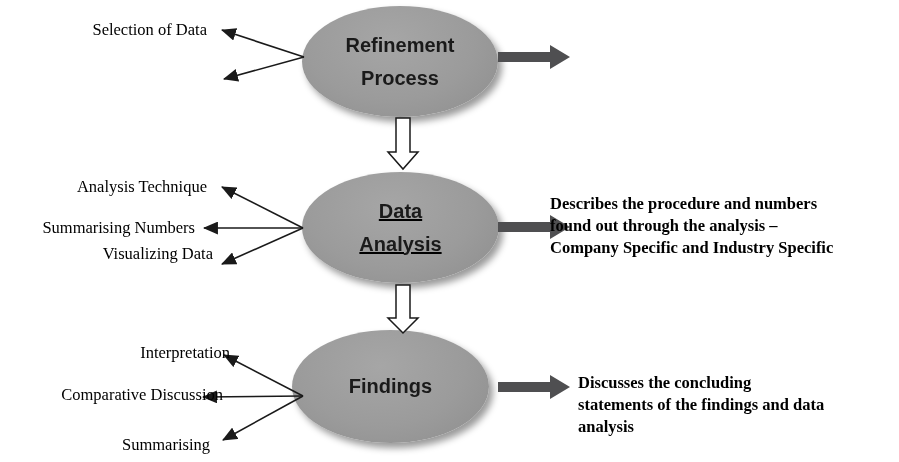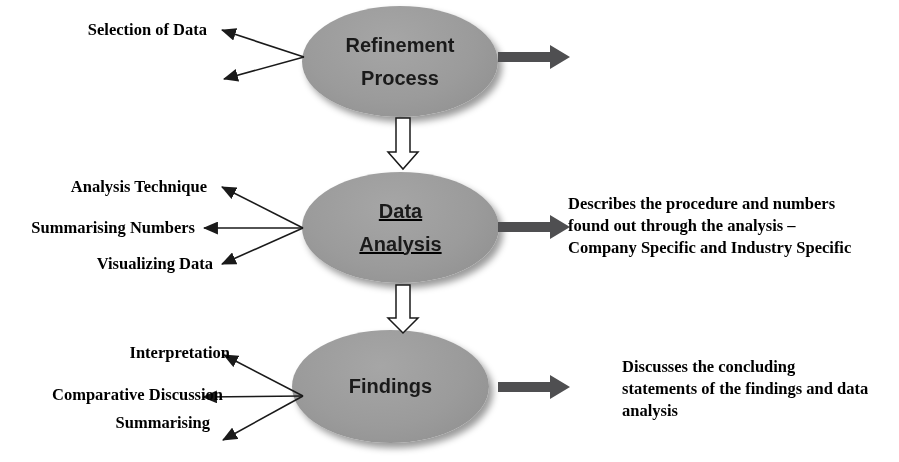--- a/index.html
+++ b/index.html
@@ -41,47 +41,47 @@
     color: var(--node-text, #1a1a1a);
     text-align: center;
     white-space: pre-line;
   }
   #node-1 { left: 302px; top: 6px;   width: 196px; height: 111px; }
   #node-2 { left: 302px; top: 172px; width: 197px; height: 111px; text-decoration: underline; }
   #node-3 { left: 292px; top: 330px; width: 197px; height: 113px; }
 
   .llabel {
     position: absolute;
-    font-weight: bold;
+    font-weight: normal;
     font-size: 16.5px;
     line-height: 20px;
     color: var(--label-text, #000000);
     white-space: nowrap;
     text-align: right;
   }
   .desc {
     position: absolute;
     font-weight: bold;
     font-size: 16.5px;
     line-height: 22px;
     color: var(--label-text, #000000);
     white-space: pre-line;
   }
   #llabel-1a { right: 692px; top: 20px;  }
   #llabel-1b { right: 685px; top: 69px;  }
   #llabel-2a { right: 692px; top: 177px; }
   #llabel-2b { right: 704px; top: 218px; }
-  #llabel-2c { right: 686px; top: 254px; }
+  #llabel-2c { right: 686px; top: 244px; }
   #llabel-3a { right: 669px; top: 343px; }
   #llabel-3b { right: 676px; top: 385px; }
-  #llabel-3c { right: 689px; top: 413px; }
+  #llabel-3c { right: 689px; top: 435px; }
 
   #desc-1 { left: 576px; top: 31px;  }
-  #desc-2 { left: 568px; top: 193px; }
-  #desc-3 { left: 578px; top: 356px; margin-left: 44px; }
+  #desc-2 { left: 550px; top: 193px; }
+  #desc-3 { left: 578px; top: 372px; }
 
   .thin-line {
     stroke: var(--connector, #1a1a1a);
     stroke-width: 1.6;
   }
   .hollow-arrow {
     fill: var(--hollow-arrow-fill, #ffffff);
     stroke: var(--connector, #1a1a1a);
     stroke-width: 1.5;
   }

